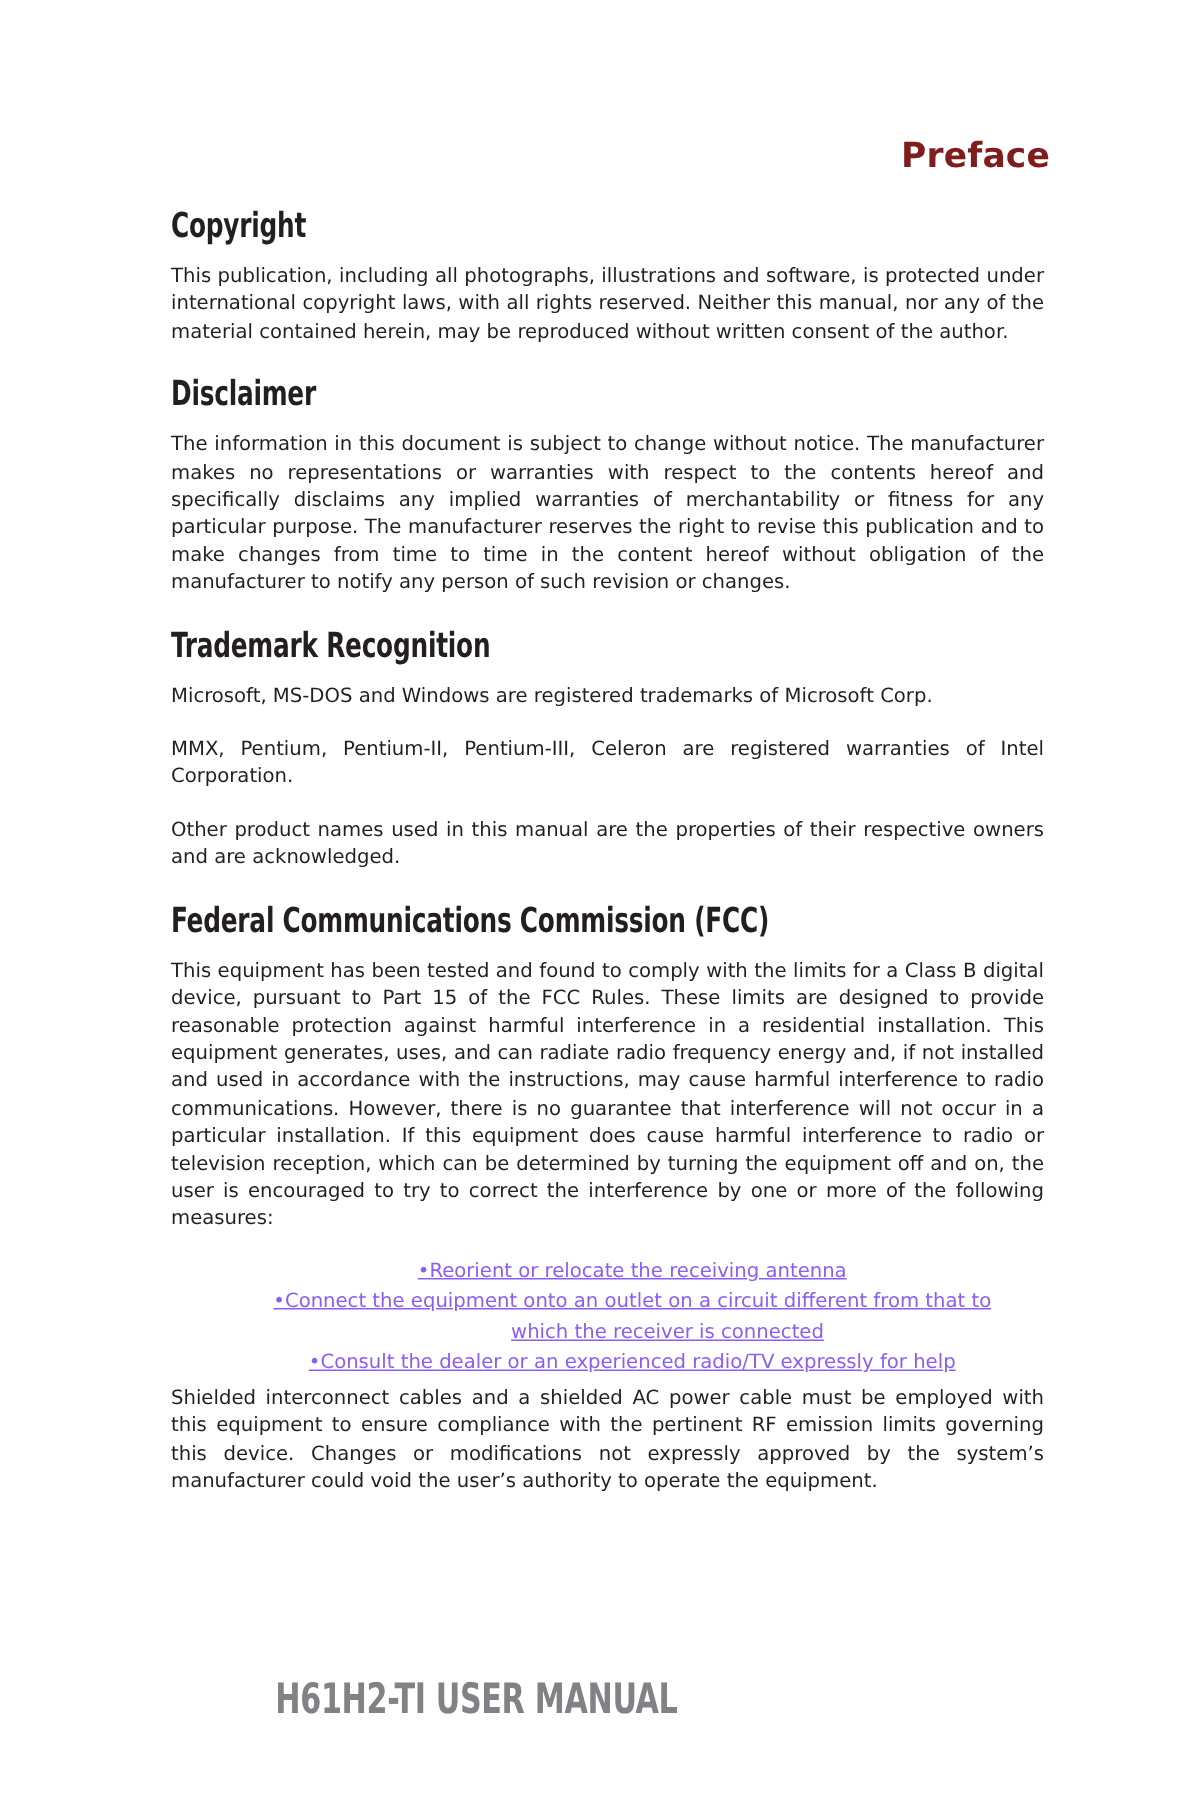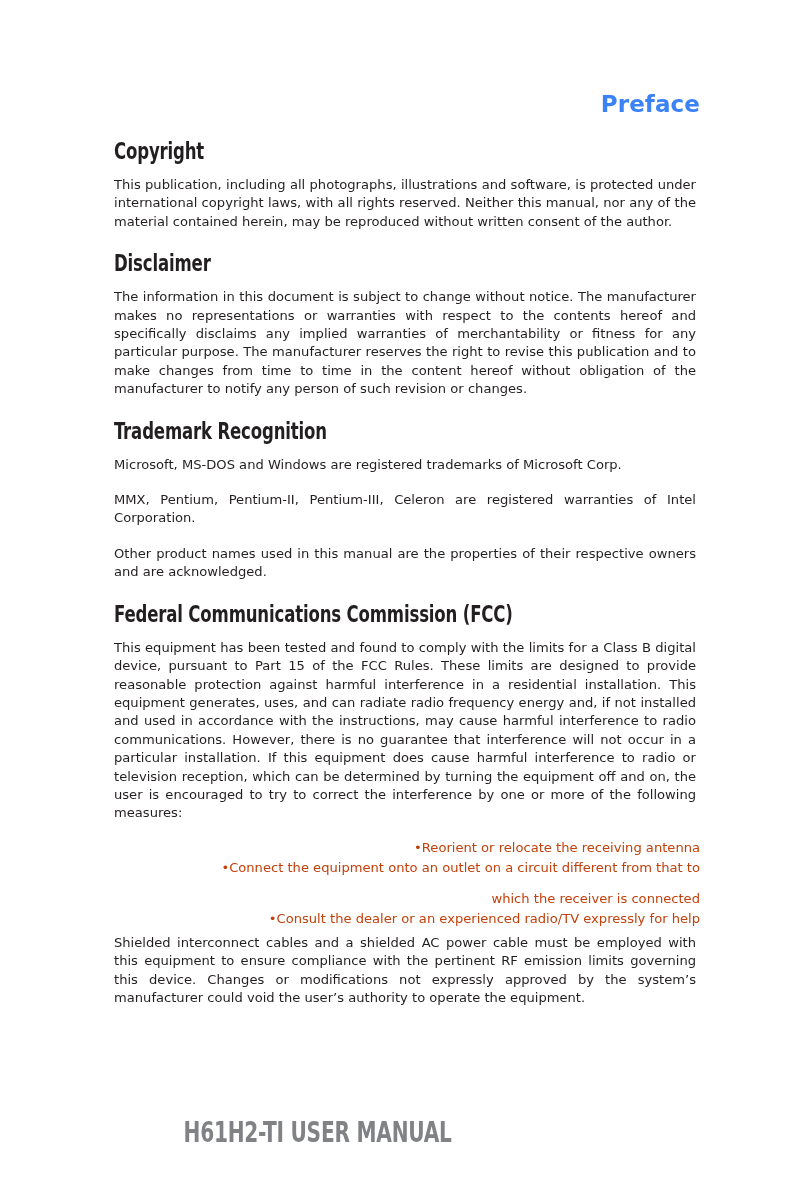--- a/index.html
+++ b/index.html
@@ -33,21 +33,21 @@
     width: 586px;
   }
 
   
   .running-head {
     text-align: right;
     font-family: "DejaVu Sans", sans-serif;
     font-weight: bold;
     font-size: 23px;
     line-height: 28px;
-    color: #3b82f6;
+    color: #7f1d1d;
     letter-spacing: 0.1px;
     margin: 0 0 21px 0;
   }
 
   
   .heading {
     font-family: "DejaVu Sans Condensed", "Liberation Sans Narrow", "DejaVu Sans", sans-serif;
     font-weight: bold;
     font-size: 23px;
     line-height: 25px;
@@ -81,30 +81,30 @@
   
   .bullets {
     margin: 0 0 4px 0;
     padding: 0;
     list-style: none;
   }
   .bullets li {
     font-family: "DejaVu Sans", sans-serif;
     font-size: 13.1px;
     line-height: 20.5px;
-    color: #c2410c;
+    color: #8b5cf6;
     margin: 0 0 0 29px;
     padding: 0;
-    text-align: right;
+    text-align: center;
     white-space: pre-wrap;
+    text-decoration: underline;
   }
   .bullet-cont {
     display: block;
     padding-left: 47px;
-    margin-top: 10px;
   }
 
   
   .footer {
     position: absolute;
     left: 0;
     top: 1116px;
     width: 636px;
     text-align: center;
   }

